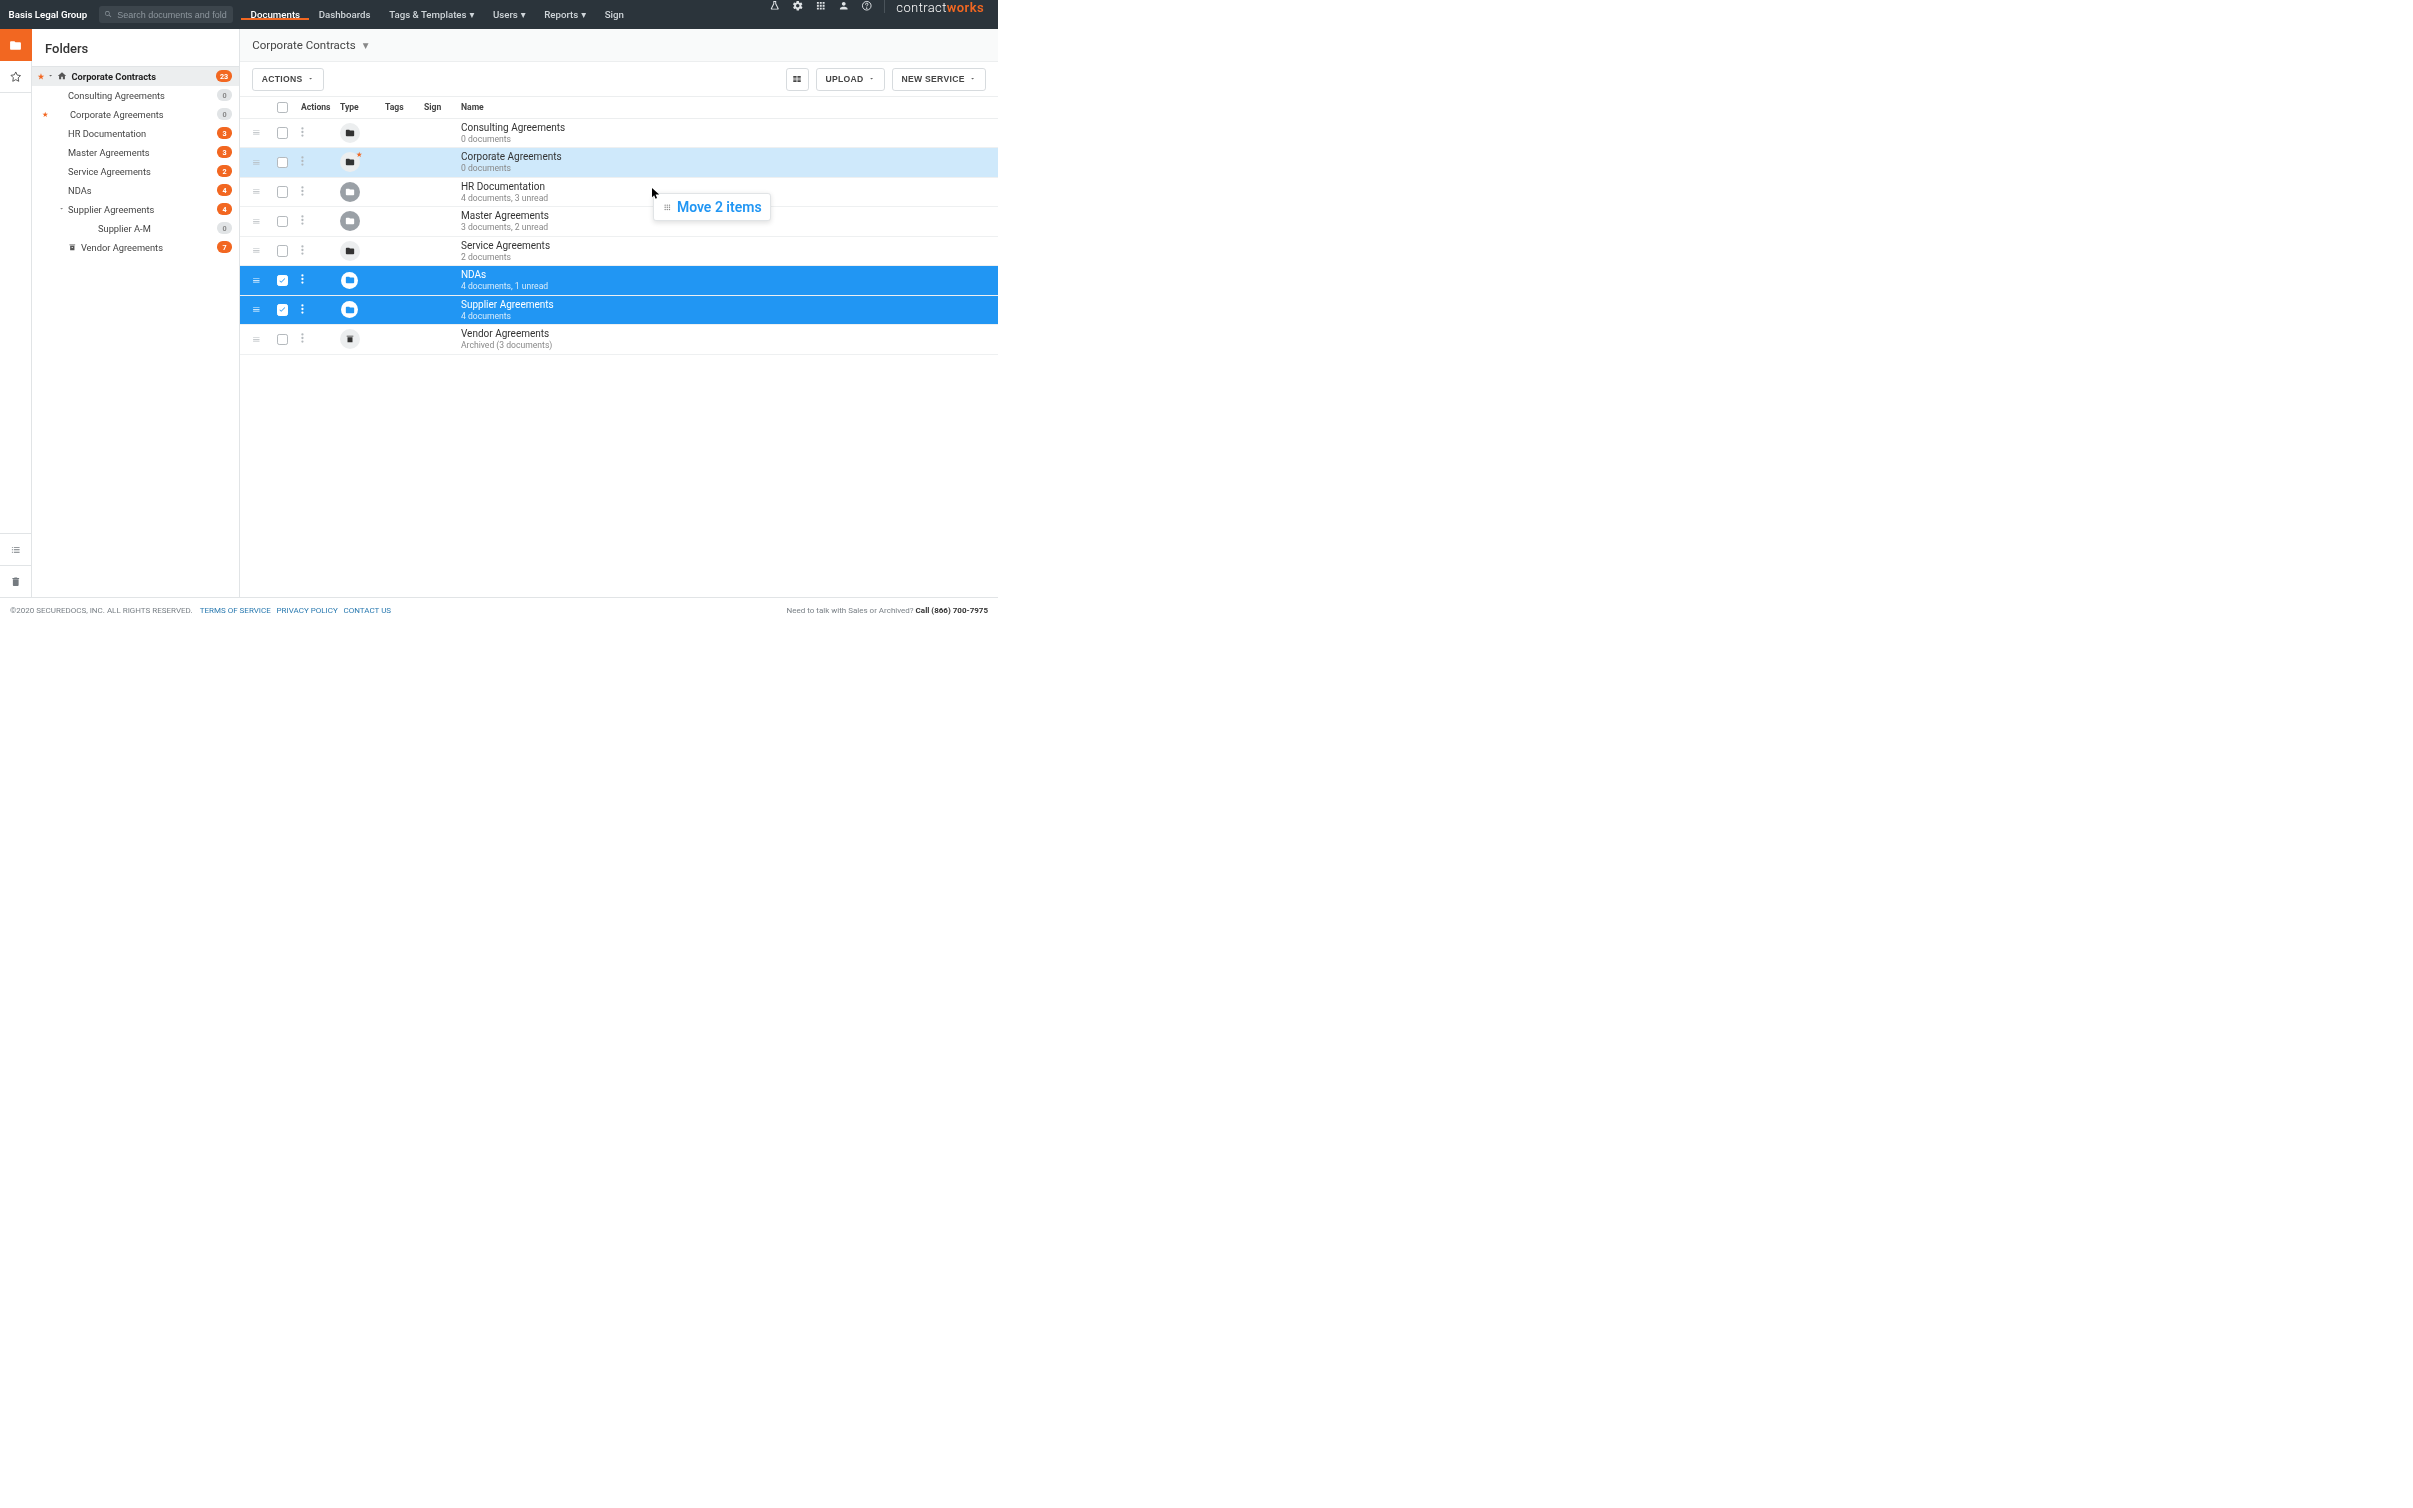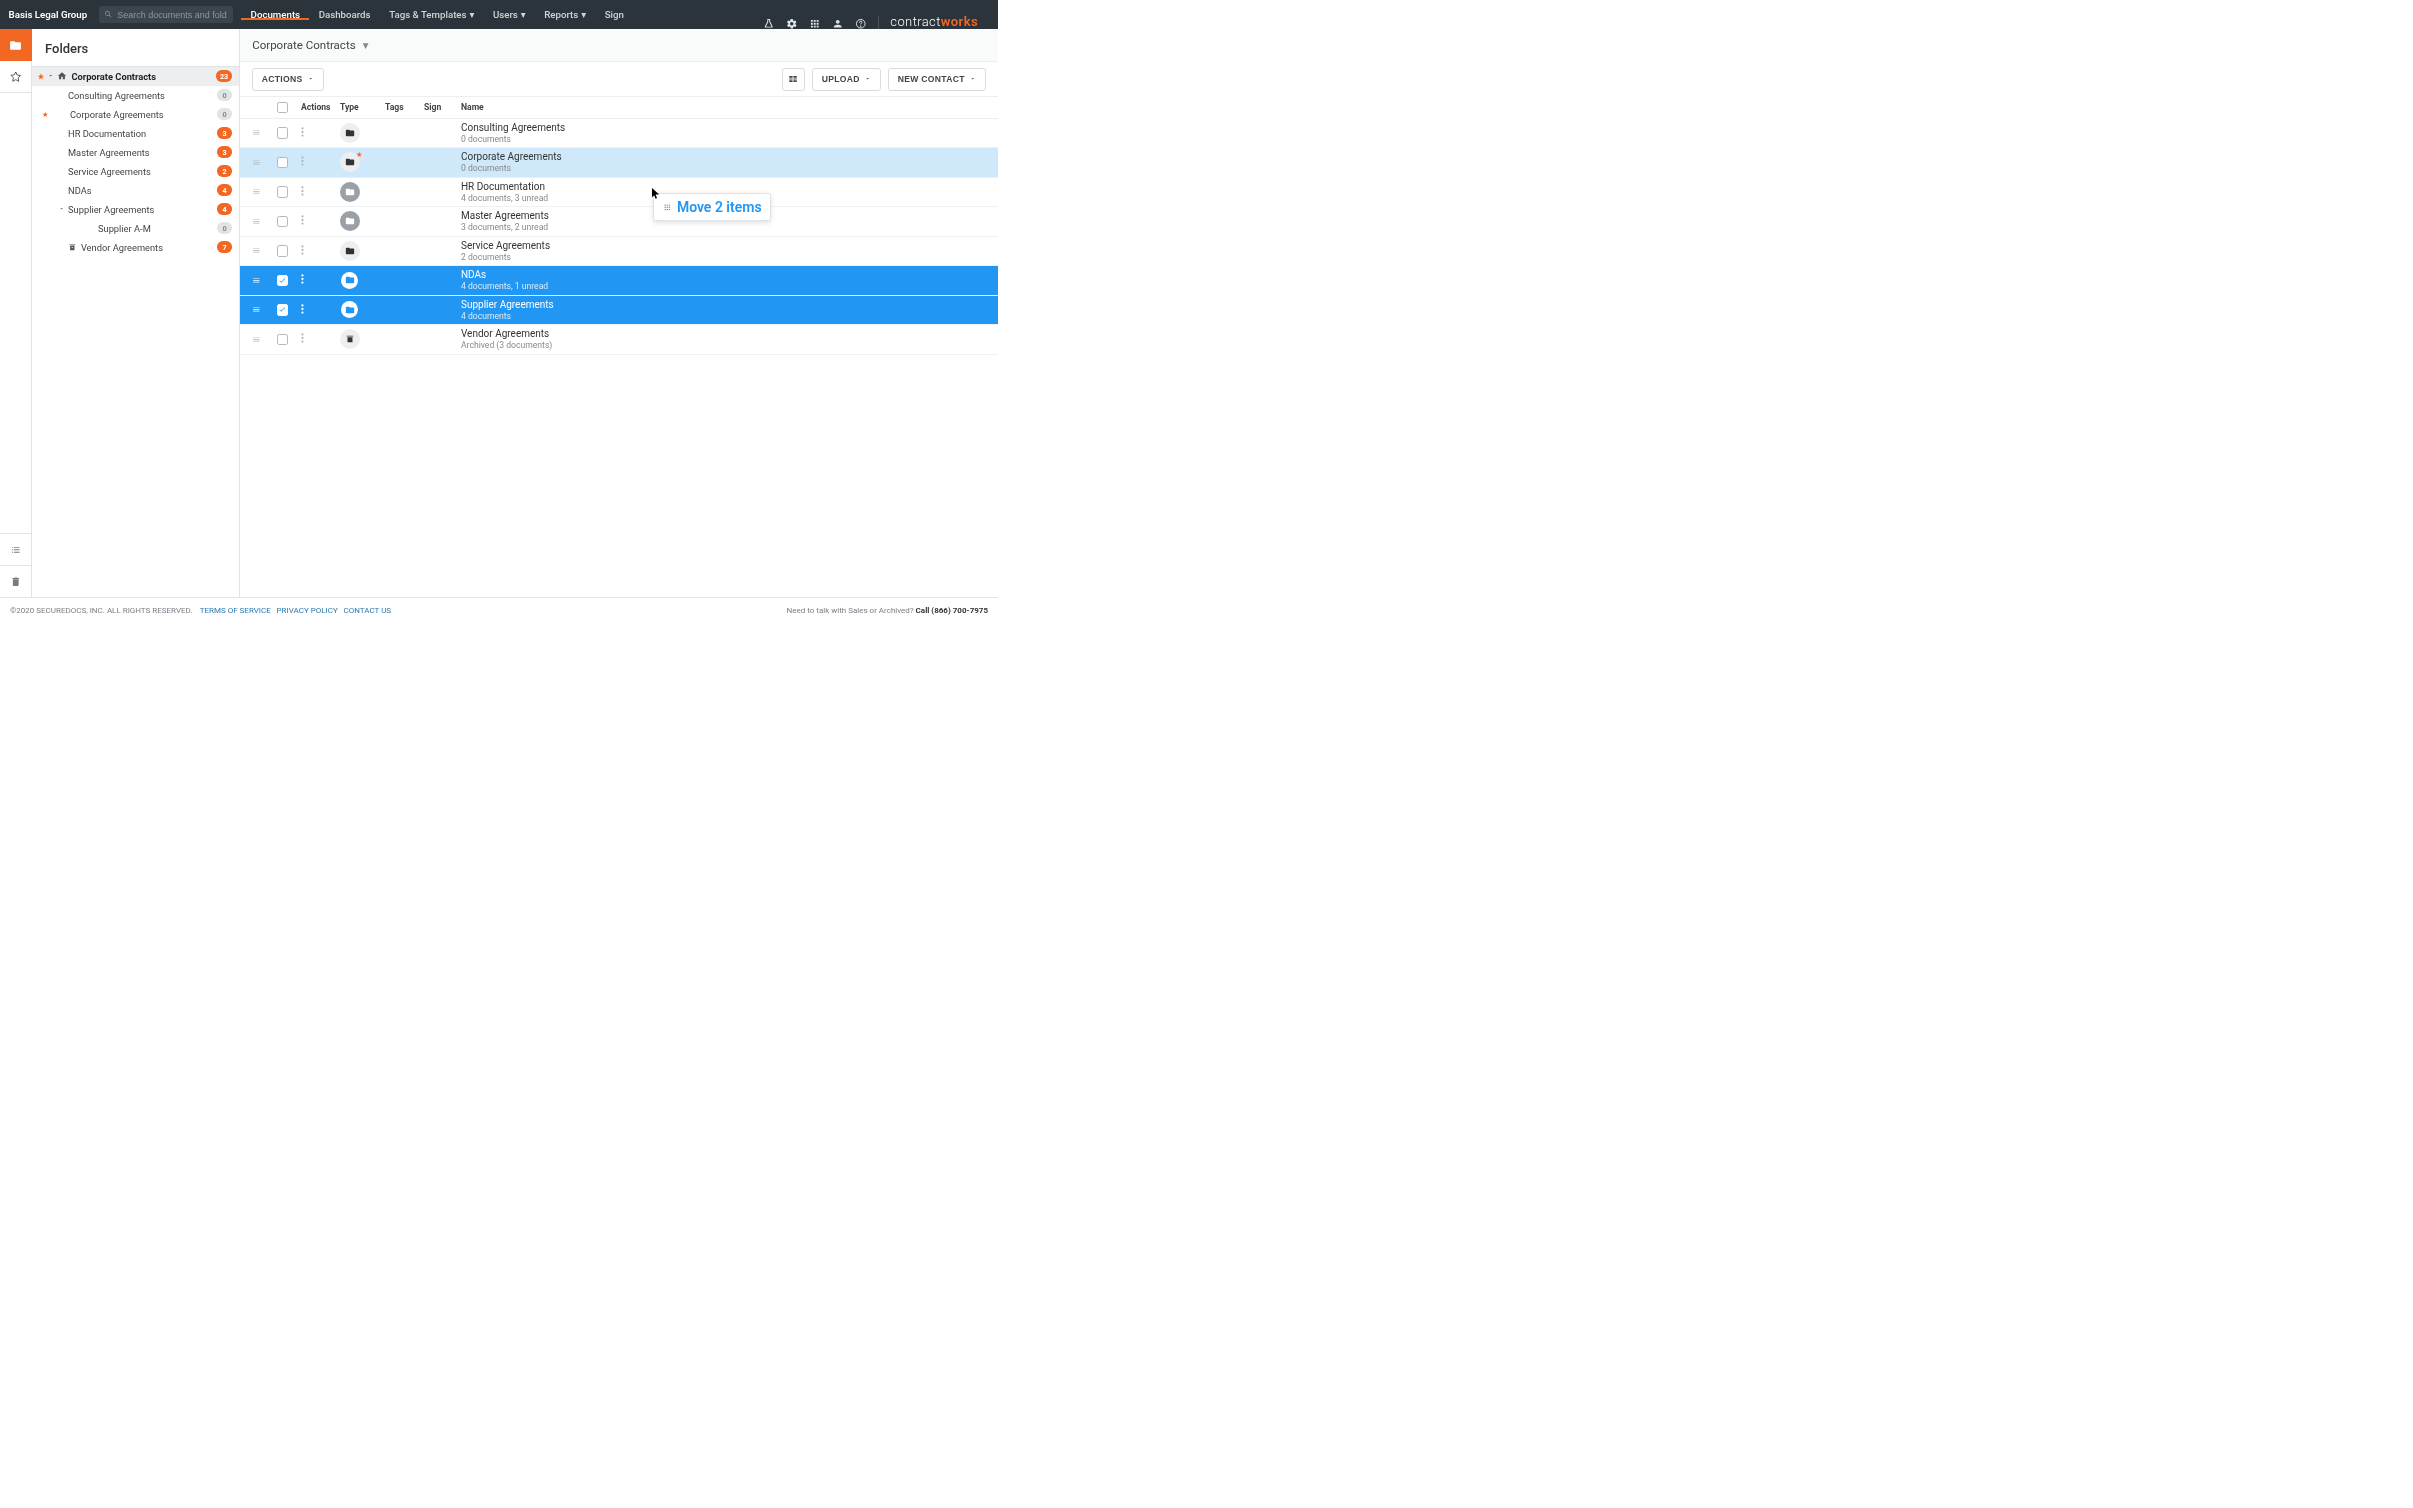--- a/index.html
+++ b/index.html
@@ -78,22 +78,22 @@
     content: '';
     position: absolute;
     left: 0; right: 0; bottom: 0;
     height: 2.2px;
     background: #f26721;
   }
   .nav-item .caret { margin-left: 2.9px; }
   .nav-right {
     margin-left: auto;
     display: flex;
-    align-items: flex-end;
-    padding-right: 20px;
+    align-items: flex-start;
+    padding-right: 14px;
     gap: 11.5px;
     height: 100%;
   }
   .nav-icon {
     color: #dfe3e6;
     cursor: pointer;
     display: flex;
     align-items: center;
   }
   .nav-divider {
@@ -542,21 +542,21 @@
             <path d="M3 5h8v4H3zm10 0h8v4h-8zM3 11h8v2H3zm10 0h8v2h-8zM3 15h8v4H3zm10 0h8v4h-8z"></path>
           </svg>
       </div>
       <button class="btn">
         <span>UPLOAD</span>
         <svg width="7.2" height="7.2" viewBox="0 0 24 24" fill="#666">
             <path d="M7 10l5 5 5-5z"></path>
           </svg>
       </button>
       <button class="btn">
-        <span>NEW CONTACT</span>
+        <span>NEW SERVICE</span>
         <svg width="7.2" height="7.2" viewBox="0 0 24 24" fill="#666">
             <path d="M7 10l5 5 5-5z"></path>
           </svg>
       </button>
     </div>
 
     <div class="tbl-head">
       <div class="col-drag"></div>
       <div class="col-check">
           <span class="checkbox"></span>

